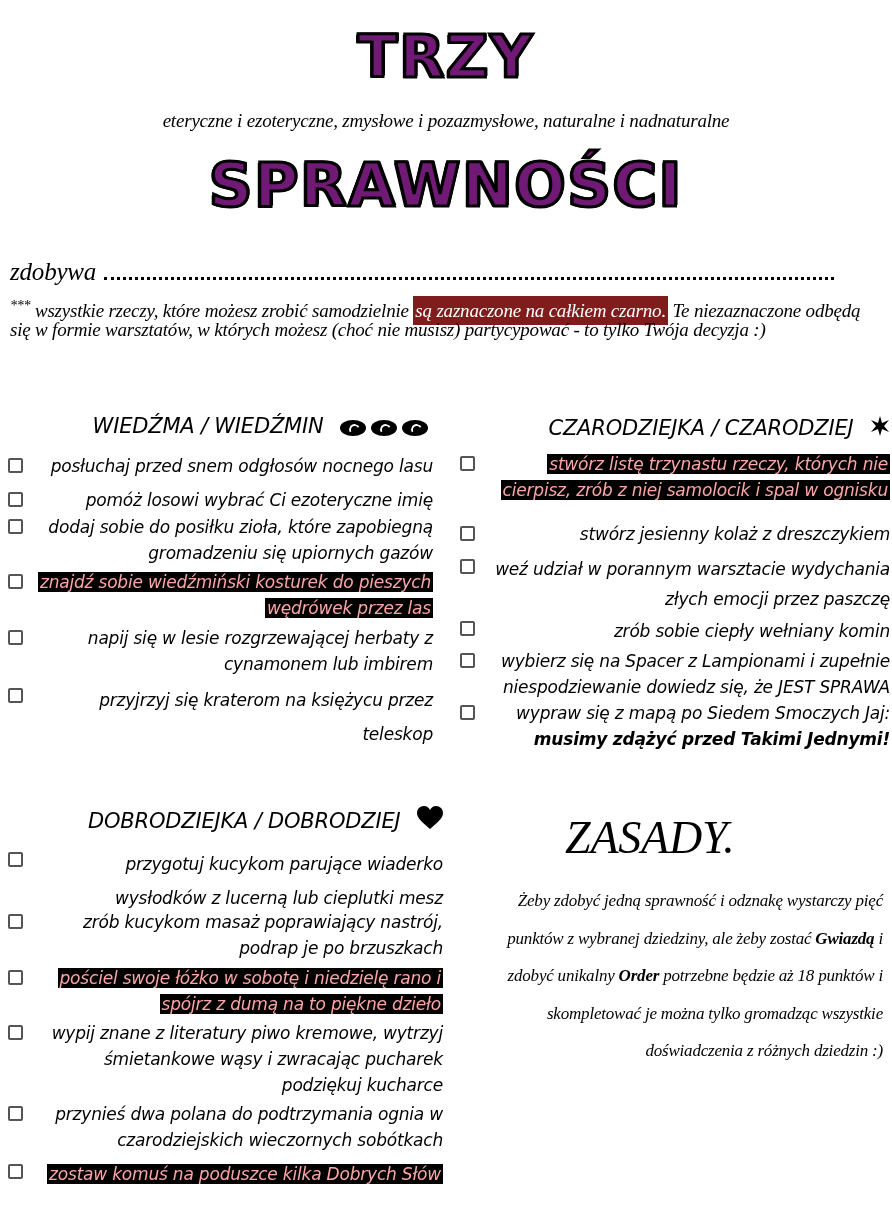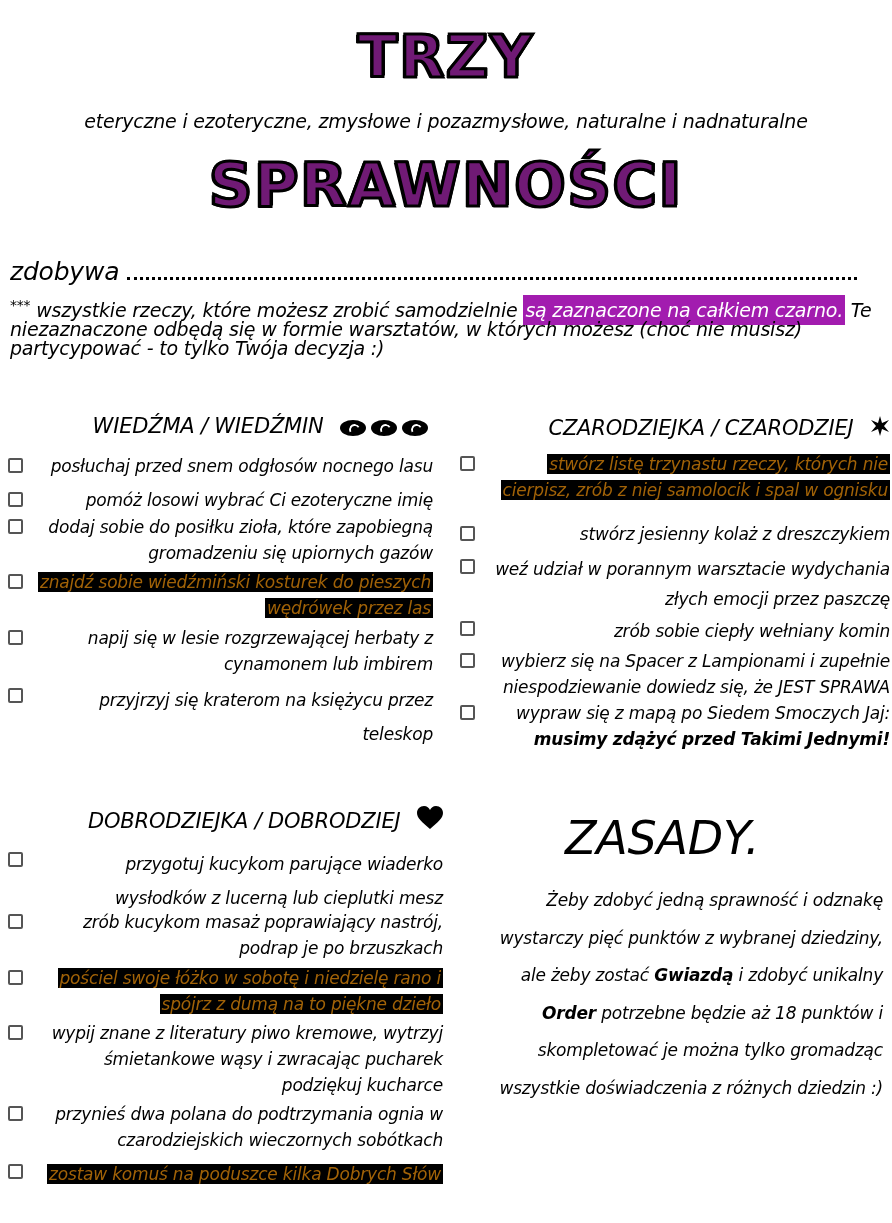--- a/index.html
+++ b/index.html
@@ -1,21 +1,21 @@
 <!DOCTYPE html>
 <html><head>
 <meta charset="utf-8">
 <style>
   html, body { margin: 0; padding: 0; background: #ffffff; }
   body {
     width: 892px; height: 1223px; position: relative; overflow: hidden;
     font-family: "DejaVu Sans", sans-serif; color: #000;
   }
   .hand { font-family: "DejaVu Sans", sans-serif; font-style: italic; letter-spacing: -0.2px; }
-  .abs { position: absolute; }
+  .abs { position: absolute; font-family: Liberation Serif, serif; }
 
   
   .big-title {
     position: absolute; left: 0; width: 892px; text-align: center;
     font-family: "DejaVu Sans", sans-serif; font-weight: 900;
     color: #701a75; letter-spacing: 2px;
     text-shadow: 1px 1px 0 #000, -1px -1px 0 #000, 2px -1px 0 #000, -2px 1px 0 #000;
     -webkit-text-stroke: 3px #000;
   }
   #title-1 { top: 22px; font-size: 58px; line-height: 70px; }
@@ -24,33 +24,33 @@
     top: 108px; left: 0; width: 892px; text-align: center;
     font-size: 19px; line-height: 26px;
   }
 
   
   #recipient { top: 256px; left: 10px; font-size: 25px; line-height: 32px; white-space: nowrap; }
   .dots { display: inline-block; width: 730px; border-bottom: 3px dotted #000; margin-left: 8px; vertical-align: baseline; height: 6px; }
 
   
   #note { top: 296px; left: 10px; width: 875px; font-size: 19px; line-height: 19px; }
-  .hl { background: #a21caf; color: #fff; padding: 4px 2px; }
+  .hl { background: #7f1d1d; color: #fff; padding: 4px 2px; }
 
   
   .section { position: absolute; text-align: right; }
   .section-title { font-size: 21px; line-height: 28px; white-space: nowrap; }
   .section-title .ico { display: inline-block; vertical-align: middle; margin-left: 10px; }
   .items { list-style: none; margin: 0; padding: 0; }
   .item { position: relative; padding-left: 23px; font-size: 17px; line-height: 26px; }
   .cb {
     position: absolute; left: 0; top: 5px; width: 15px; height: 15px;
     border: 2px solid #555; border-radius: 2px; box-sizing: border-box; background: #fff;
   }
-  .item.hi .txt { background: #000; color: #a16207; box-decoration-break: clone; -webkit-box-decoration-break: clone; padding: 0 2px; }
+  .item.hi .txt { background: #000; color: #fca5a5; box-decoration-break: clone; -webkit-box-decoration-break: clone; padding: 0 2px; }
 
   #sec-witch { left: 8px; top: 412px; width: 425px; }
   #sec-witch .items { margin-top: 12px; }
   #sec-wizard { left: 460px; top: 414px; width: 430px; }
   #sec-wizard .items { margin-top: 8px; }
   #sec-good { left: 8px; top: 806px; width: 435px; }
   #sec-good .items { margin-top: 10px; }
 
   
   #rules-title { top: 808px; left: 565px; font-size: 46px; line-height: 60px; font-weight: 300; }

